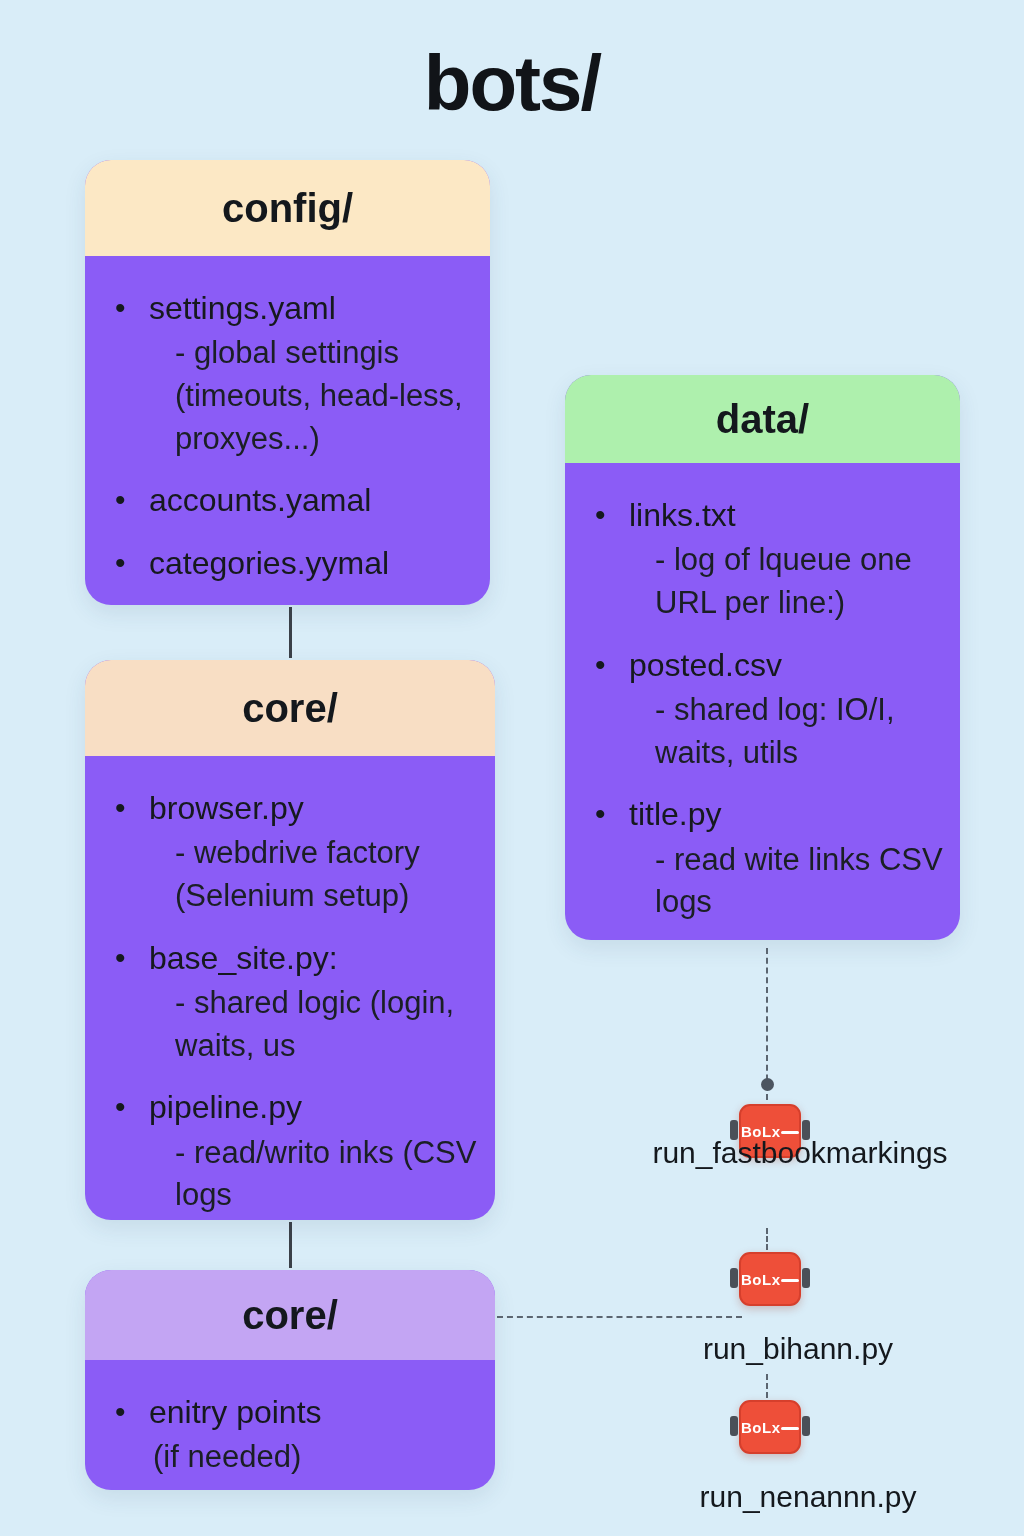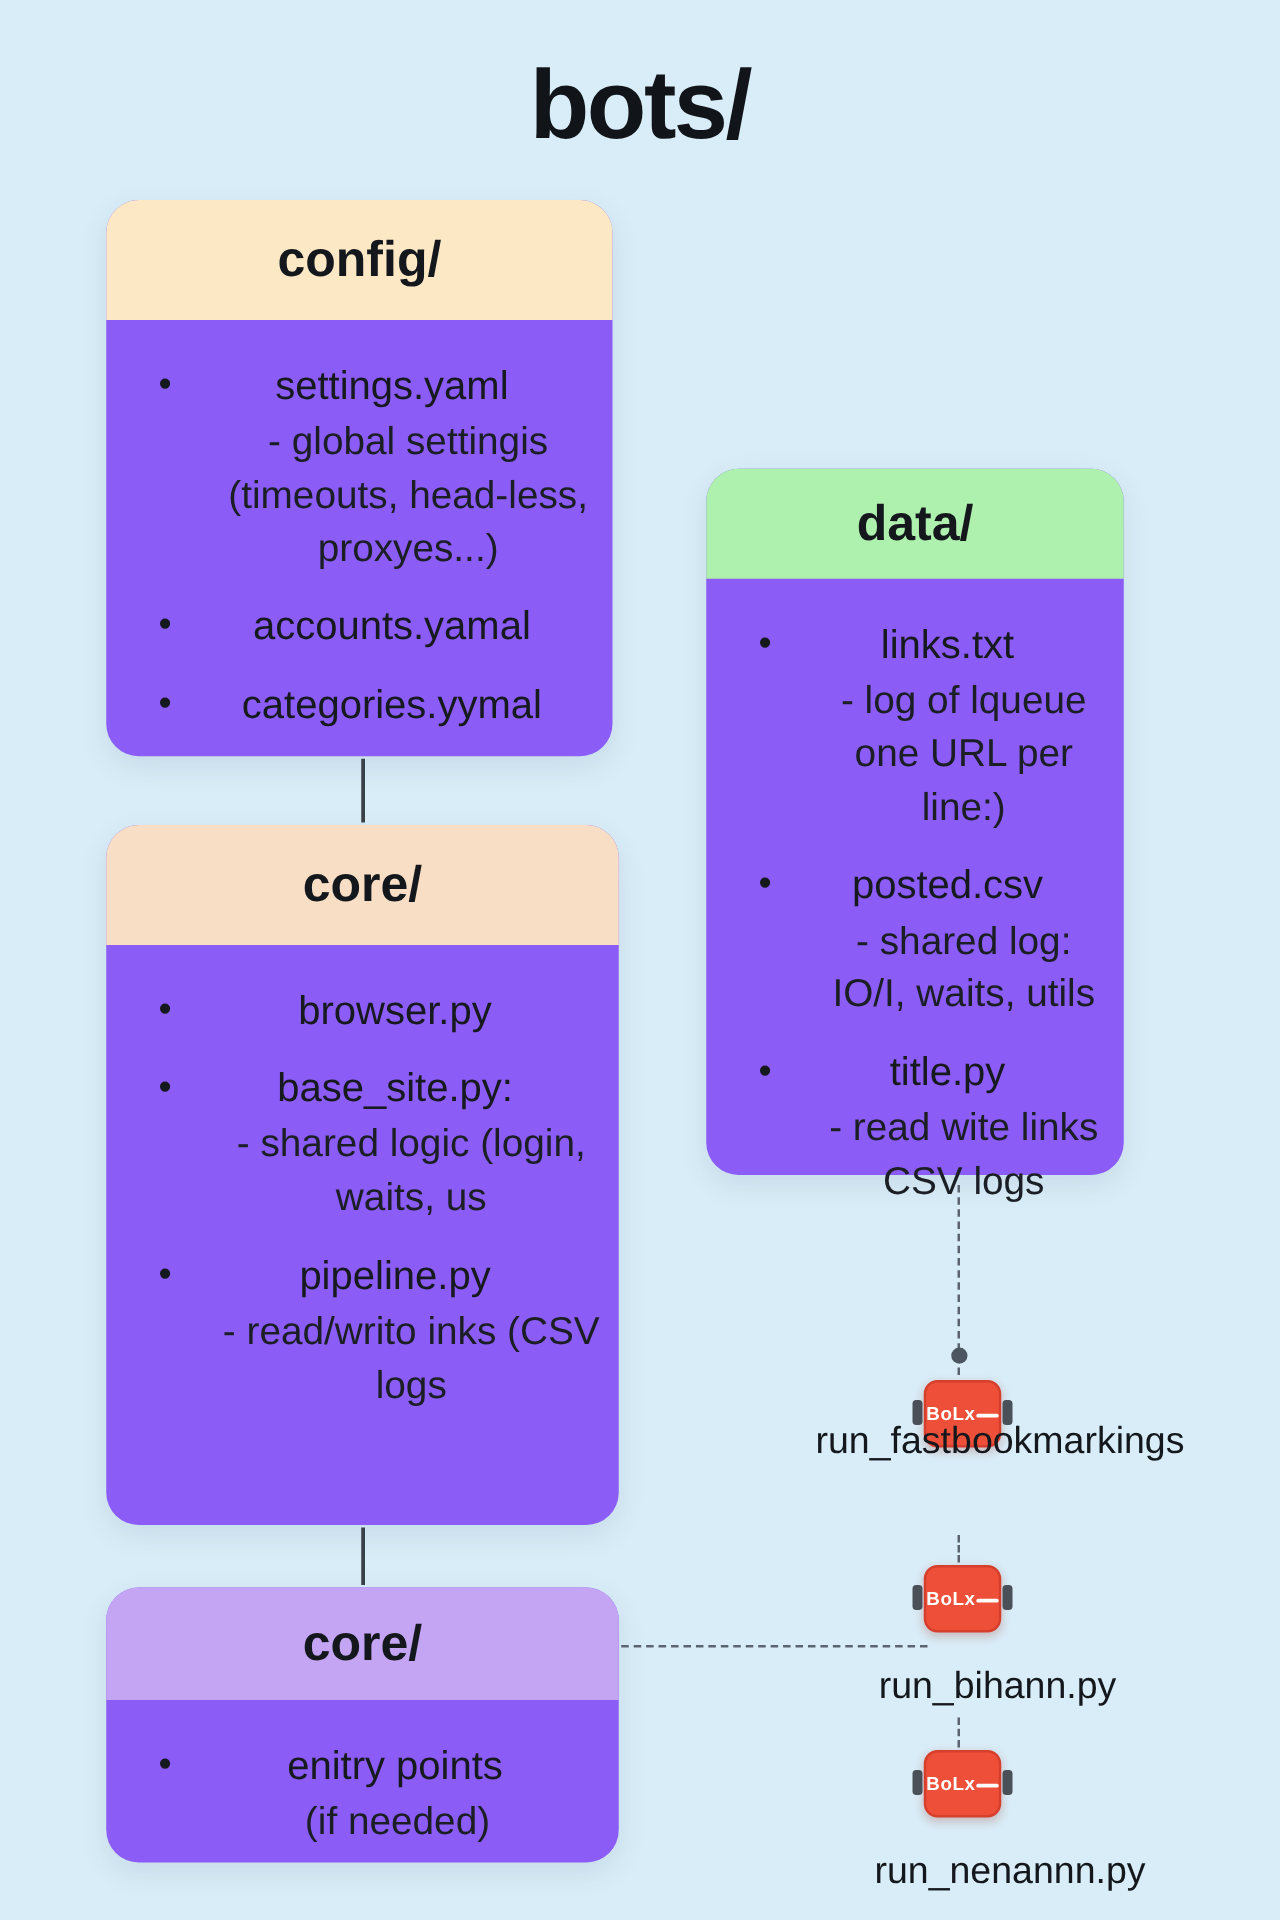--- a/index.html
+++ b/index.html
@@ -13,21 +13,21 @@
     font-size:78px;font-weight:bold;letter-spacing:-2px;color:#111418;
   }
   .card{
     position:absolute;background:#8b5cf6;border-radius:26px;
     box-shadow:0 8px 22px rgba(40,70,100,0.10);
   }
   .card-header{
     display:flex;align-items:center;justify-content:center;
     border-radius:26px 26px 0 0;font-size:40px;font-weight:bold;color:#14181d;
   }
-  .card-body{padding:30px 12px 20px 30px;text-align:center;}
+  .card-body{padding:30px 12px 20px 30px;}
   .item{display:flex;margin-bottom:18px;}
   .item .bullet{flex:0 0 auto;width:34px;font-size:30px;line-height:1.45;}
   .item .bullet::before{content:"•";}
   .item-text{flex:1;}
   .item-name{font-size:32px;line-height:1.38;color:#16191e;}
   .item-sub{font-size:31px;line-height:1.38;margin-left:26px;margin-top:2px;color:#1b1f25;}
   .item-sub:empty{display:none;}
   .hdr-config{background:#fce8c5;height:96px;}
   .hdr-data{background:#aef0ad;height:88px;}
   .hdr-core{background:#f8dec4;height:96px;}
@@ -83,21 +83,21 @@
       <div class="item">
         <span class="bullet"></span>
         <div class="item-text">
           <div class="item-name">categories.yymal</div>
 
         </div>
       </div>
     </div>
   </div>
 
-  <div class="card" style="left:565px;top:375px;width:334px;height:565px;">
+  <div class="card" style="left:565px;top:375px;width:395px;height:565px;">
     <div class="card-header hdr-data">
       <span>data/</span>
     </div>
     <div class="card-body">
       <div class="item">
         <span class="bullet"></span>
         <div class="item-text">
           <div class="item-name">links.txt</div>
           <div class="item-sub">- log of lqueue one URL per line:)</div>
         </div>
@@ -121,20 +121,21 @@
 
   <div class="card" style="left:85px;top:660px;width:410px;height:560px;">
     <div class="card-header hdr-core">
       <span>core/</span>
     </div>
     <div class="card-body">
       <div class="item">
         <span class="bullet"></span>
         <div class="item-text">
           <div class="item-name">browser.py</div>
+          <div class="item-sub">- webdrive factory (Selenium setup)</div>
         </div>
       </div>
       <div class="item">
         <span class="bullet"></span>
         <div class="item-text">
           <div class="item-name">base_site.py:</div>
           <div class="item-sub">- shared logic (login, waits, us</div>
         </div>
       </div>
       <div class="item">

